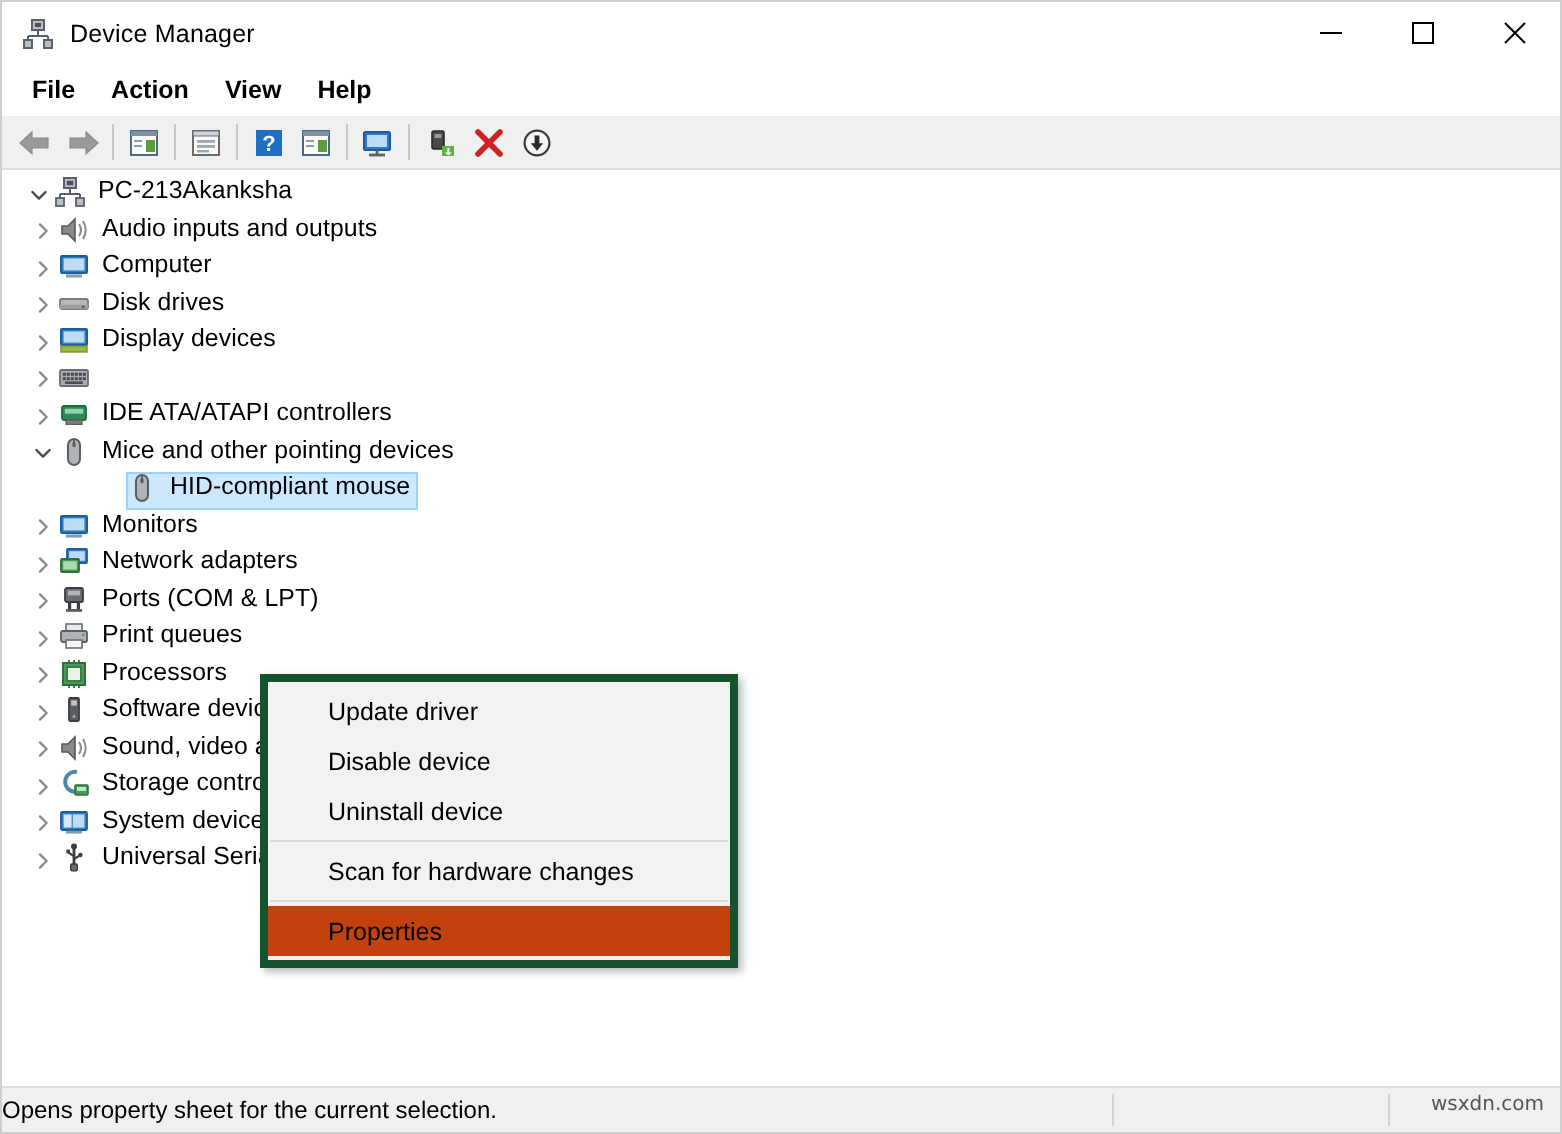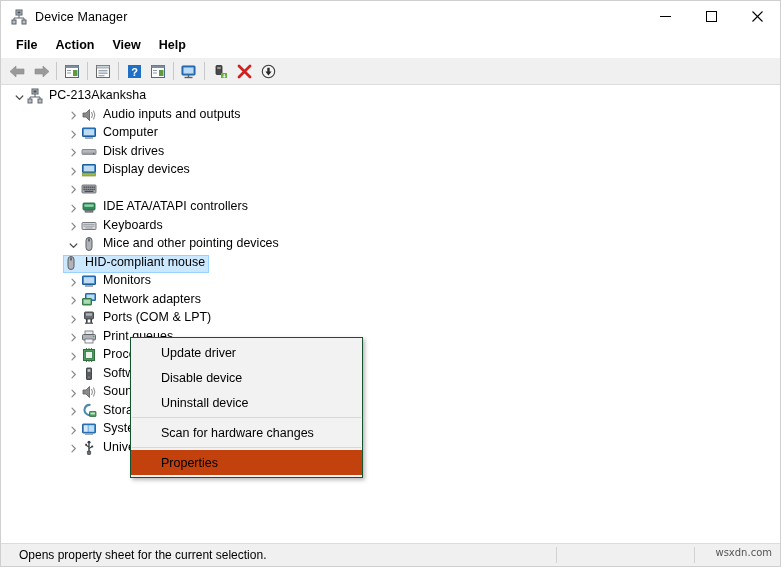--- a/index.html
+++ b/index.html
@@ -147,36 +147,36 @@
     background: #cce8ff;
     border: 1px solid #99d1ff;
     box-sizing: border-box;
     z-index: 0;
   }
   .row.selected .chev,
   .row.selected .rowicon,
   .row.selected .rowlabel { position: relative; z-index: 1; }
 
   .indent1 { padding-left: 10px; }
-  .indent2 { padding-left: 36px; margin-left: 28px; }
+  .indent2 { padding-left: 12px; }
   .indent3 { padding-left: 46px; }
 
   
   .statusbar {
     height: 22px;
     min-height: 22px;
     background: #f0f0f0;
     border-top: 1px solid #dcdcdc;
     display: flex;
     align-items: center;
     position: relative;
   }
   .status-text {
     font-size: 12px;
-    padding-left: 18px;
+    padding-left: 0;
     color: #000000;
   }
   .status-div {
     position: absolute;
     top: 3px;
     width: 1px;
     height: 16px;
     background: #d2d2d2;
   }
   .watermark {
@@ -188,21 +188,21 @@
     font-family: "DejaVu Sans", sans-serif;
   }
 
   
   .ctxmenu {
     position: absolute;
     left: 129px;
     top: 252px;
     width: 231px;
     background: #f2f2f2;
-    border: 1px solid #14532d;
+    border: 4px solid #14532d;
     box-shadow: 2px 2px 4px rgba(0,0,0,.28);
     padding: 2px 0;
     z-index: 50;
   }
   .ctxitem {
     height: 25px;
     display: flex;
     align-items: center;
     padding-left: 30px;
     font-size: 12.5px;
@@ -471,38 +471,20 @@
       <span class="rowicon">
         <svg class="icn" width="16" height="16" viewBox="0 0 16 16">
           <rect x="2" y="4" width="12" height="7" rx="1" fill="#2e8b57" stroke="#1f6b40" stroke-width="0.9"></rect>
           <rect x="3.4" y="5.4" width="9.2" height="2.4" fill="#8fd4ac"></rect>
           <rect x="4" y="11" width="8" height="2.2" fill="#7a7e82" stroke="#5a5e62" stroke-width="0.6"></rect>
         </svg>
       </span>
       <span class="rowlabel">IDE ATA/ATAPI controllers</span>
     </div>
 
-    <div class="row indent2">
-      <span class="chev">
-        <svg class="icn" width="9" height="9" viewBox="0 0 9 9">
-            <path d="M3 1.2 L6.3 4.5 L3 7.8" fill="none" stroke="#8a8a8a" stroke-width="1.2" stroke-linecap="round" stroke-linejoin="round"></path>
-          </svg>
-      </span>
-      <span class="rowicon">
-        <svg class="icn" width="16" height="16" viewBox="0 0 16 16">
-          <rect x="1" y="4.5" width="14" height="7" rx="0.8" fill="#d8dade" stroke="#6a6e72" stroke-width="0.9"></rect>
-          <g stroke="#8a8e92" stroke-width="0.8">
-            <line x1="2.4" y1="6.4" x2="13.6" y2="6.4"></line>
-            <line x1="2.4" y1="8.2" x2="13.6" y2="8.2"></line>
-            <line x1="4.4" y1="10" x2="11.6" y2="10"></line>
-          </g>
-        </svg>
-      </span>
-      <span class="rowlabel">Keyboards</span>
-    </div>
 
     <div class="row indent2">
       <span class="chev">
         <svg class="icn" width="9" height="9" viewBox="0 0 9 9">
             <path d="M1.2 3 L4.5 6.3 L7.8 3" fill="none" stroke="#4a4a4a" stroke-width="1.2" stroke-linecap="round" stroke-linejoin="round"></path>
           </svg>
       </span>
       <span class="rowicon">
         <svg class="icn" width="16" height="16" viewBox="0 0 16 16">
           <rect x="5" y="1.5" width="6" height="13" rx="3" fill="#b0b4b8" stroke="#5a5e62" stroke-width="1"></rect>

